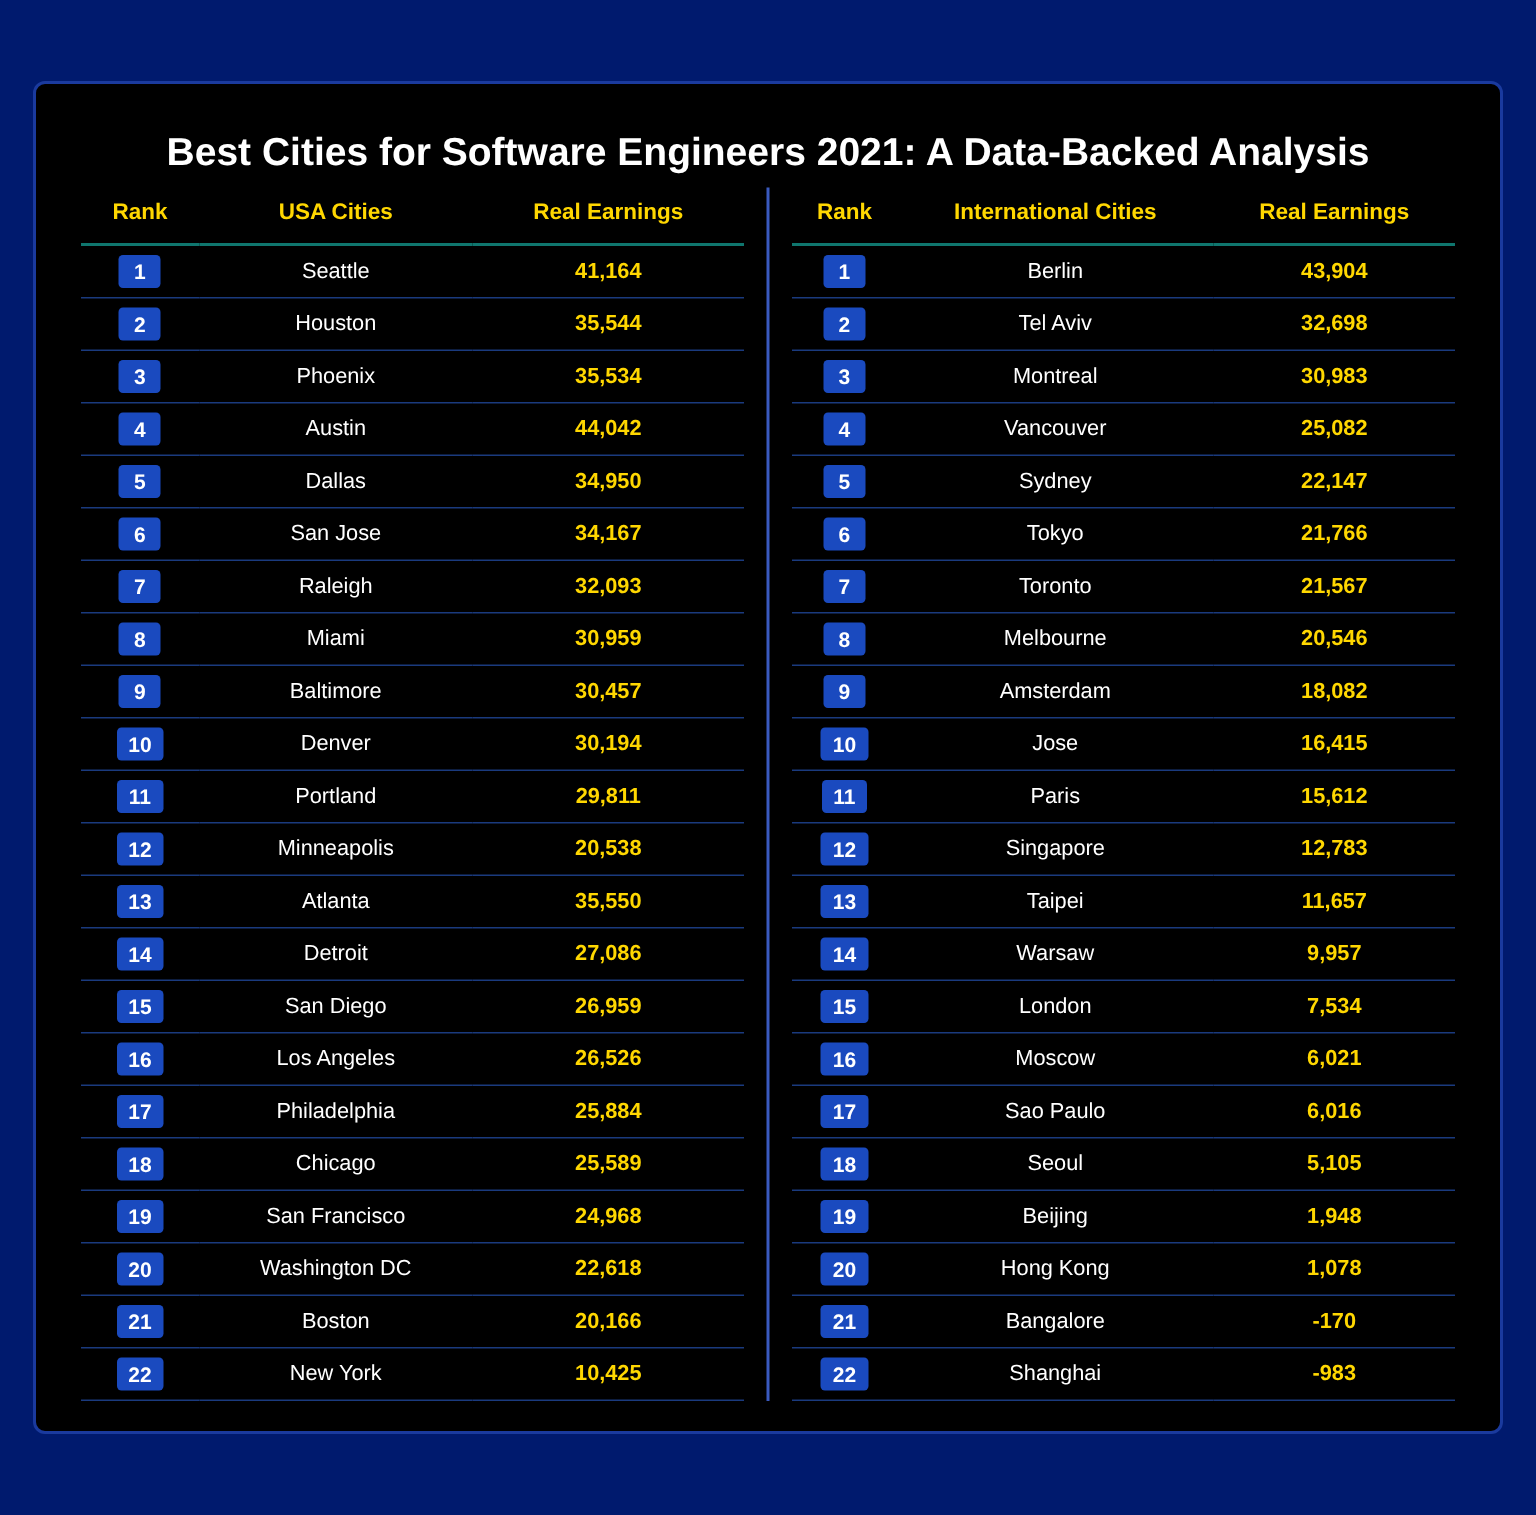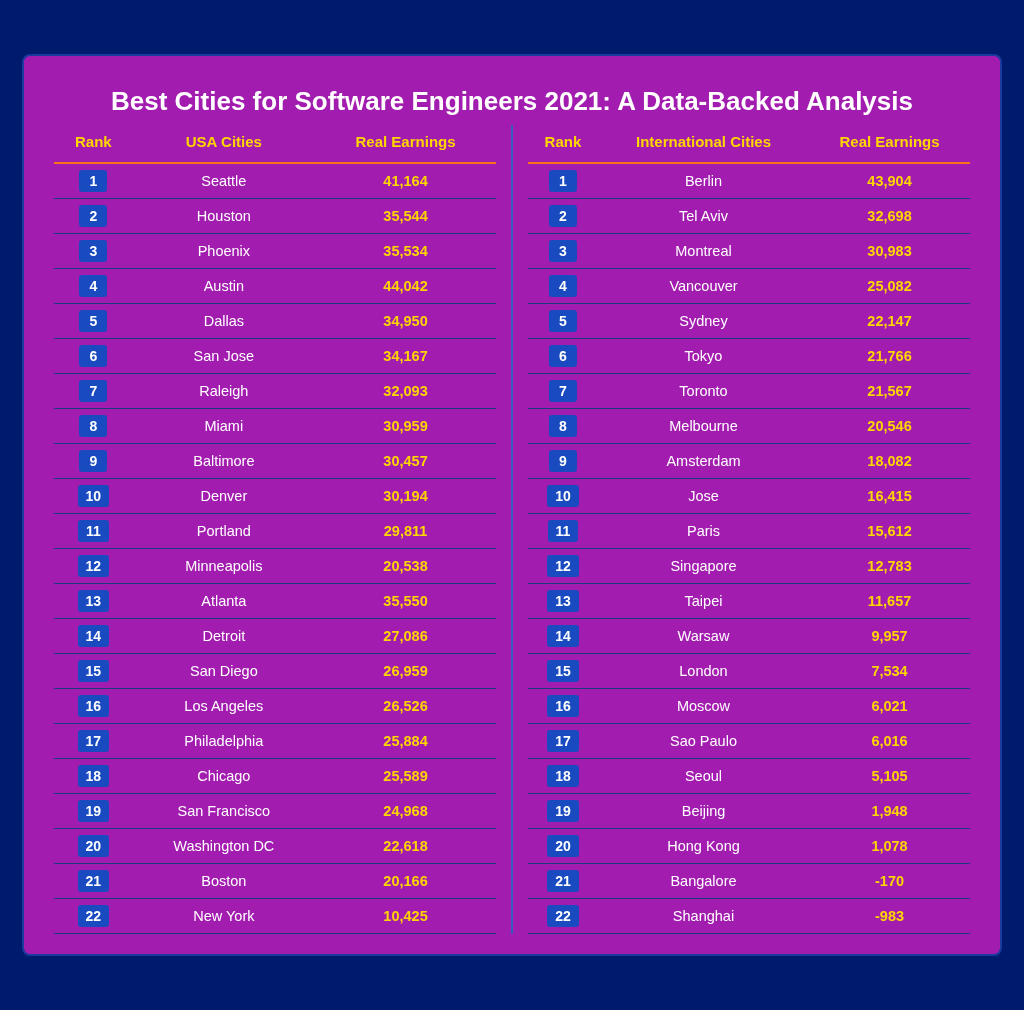--- a/index.html
+++ b/index.html
@@ -6,21 +6,21 @@
     body {
       background: #001a6e;
       font-family: 'Arial', sans-serif;
       display: flex;
       justify-content: center;
       align-items: center;
       min-height: 100vh;
       padding: 20px;
     }
     .container {
-      background: #a21caf;
+      background: #000000;
       border: 2px solid #1a3a9e;
       border-radius: 8px;
       padding: 30px 30px 20px 30px;
       width: 980px;
       max-width: 100%;
     }
     .main-title {
       color: white;
       font-size: 26px;
       font-weight: bold;
@@ -44,21 +44,21 @@
     }
     table {
       width: 100%;
       border-collapse: collapse;
     }
     thead th {
       color: #FFD700;
       font-size: 15px;
       font-weight: bold;
       padding: 8px 6px 12px 6px;
-      border-bottom: 2px solid #f97316;
+      border-bottom: 2px solid #0f766e;
     }
     tbody tr {
       border-bottom: 1px solid #1a3a7e;
     }
     tbody td {
       padding: 6px 6px;
       text-align: center;
       font-size: 14px;
     }
     .rank-cell {

